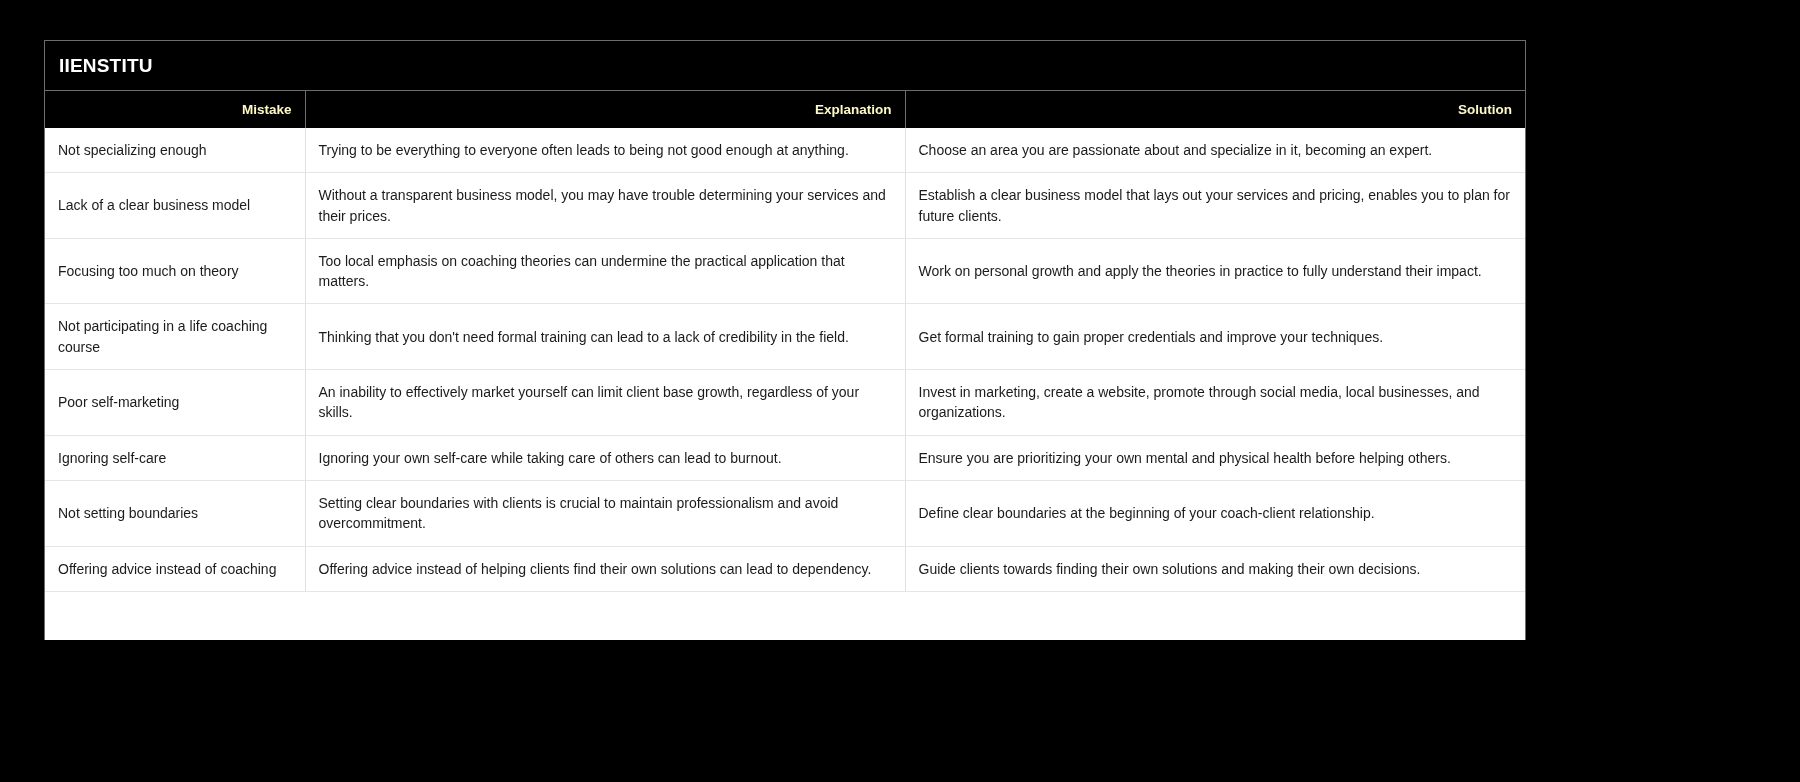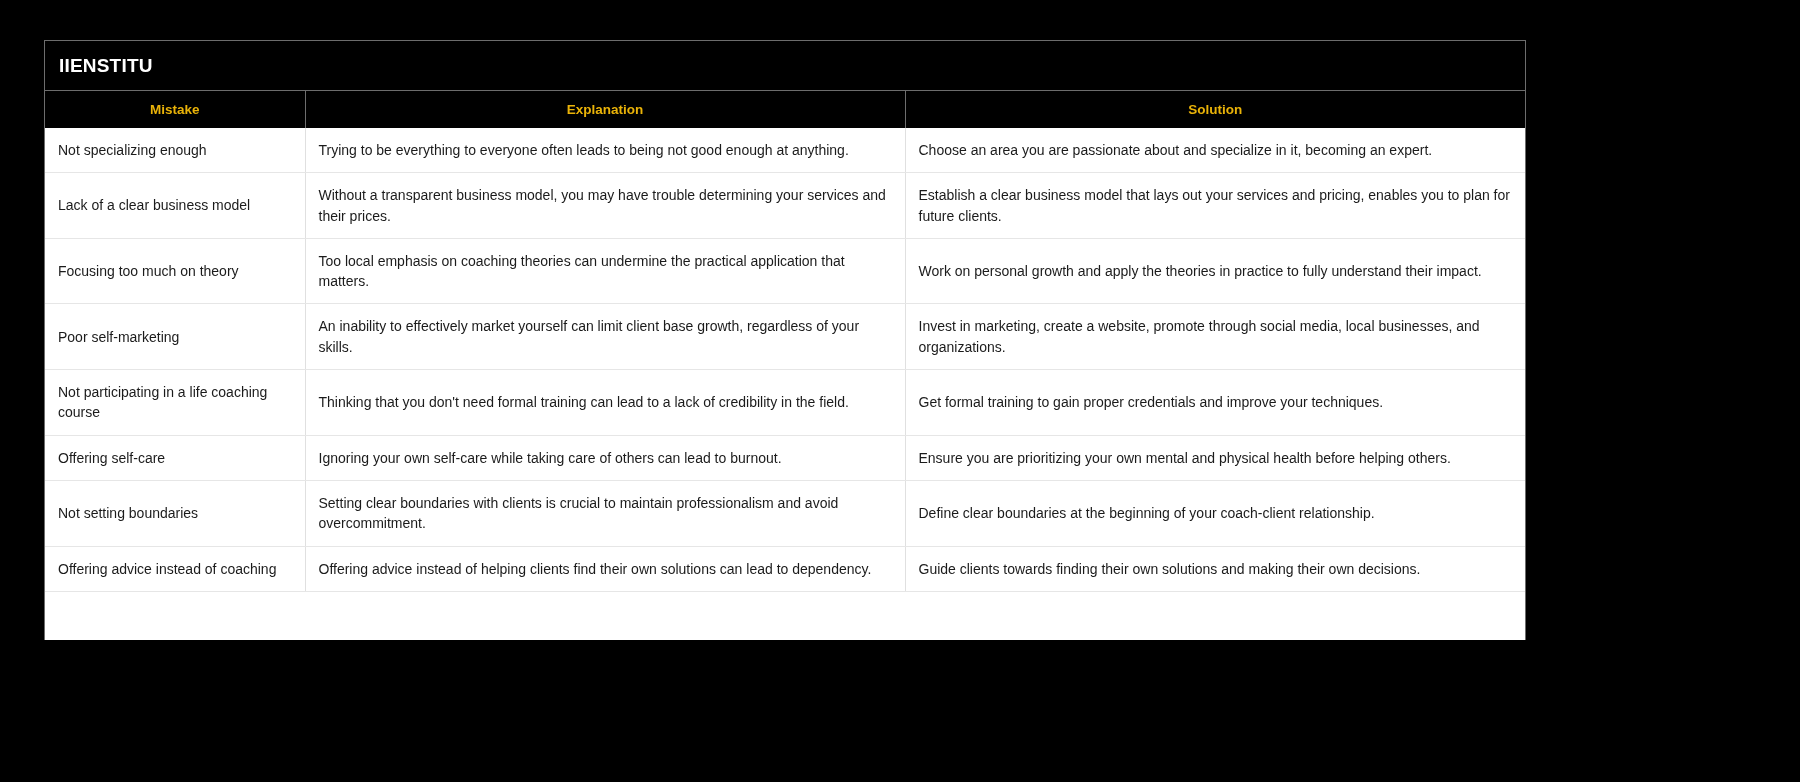--- a/index.html
+++ b/index.html
@@ -49,24 +49,24 @@
 
   
   table.data-table {
     width: 100%;
     border-collapse: collapse;
     table-layout: fixed;
   }
 
   table.data-table thead th {
     background: #000000;
-    color: #eab308;
+    color: #fef9c3;
     font-size: 13.5px;
     font-weight: bold;
-    text-align: center;
+    text-align: right;
     padding: 11px 13px;
     border-right: 1px solid #6d6d6d;
     vertical-align: middle;
   }
   table.data-table thead th:last-child { border-right: none; }
 
   table.data-table tbody td {
     background: #ffffff;
     color: #1b1b1b;
     font-size: 14px;
@@ -120,31 +120,31 @@
             <td class="cell-mistake">Lack of a clear business model</td>
             <td class="cell-explanation">Without a transparent business model, you may have trouble determining your services and their prices.</td>
             <td class="cell-solution">Establish a clear business model that lays out your services and pricing, enables you to plan for future clients.</td>
           </tr>
           <tr>
             <td class="cell-mistake">Focusing too much on theory</td>
             <td class="cell-explanation">Too local emphasis on coaching theories can undermine the practical application that matters.</td>
             <td class="cell-solution">Work on personal growth and apply the theories in practice to fully understand their impact.</td>
           </tr>
           <tr>
+            <td class="cell-mistake">Not participating in a life coaching course</td>
+            <td class="cell-explanation">Thinking that you don't need formal training can lead to a lack of credibility in the field.</td>
+            <td class="cell-solution">Get formal training to gain proper credentials and improve your techniques.</td>
+          </tr>
+          <tr>
             <td class="cell-mistake">Poor self-marketing</td>
             <td class="cell-explanation">An inability to effectively market yourself can limit client base growth, regardless of your skills.</td>
             <td class="cell-solution">Invest in marketing, create a website, promote through social media, local businesses, and organizations.</td>
           </tr>
           <tr>
-            <td class="cell-mistake">Not participating in a life coaching course</td>
-            <td class="cell-explanation">Thinking that you don't need formal training can lead to a lack of credibility in the field.</td>
-            <td class="cell-solution">Get formal training to gain proper credentials and improve your techniques.</td>
-          </tr>
-          <tr>
-            <td class="cell-mistake">Offering self-care</td>
+            <td class="cell-mistake">Ignoring self-care</td>
             <td class="cell-explanation">Ignoring your own self-care while taking care of others can lead to burnout.</td>
             <td class="cell-solution">Ensure you are prioritizing your own mental and physical health before helping others.</td>
           </tr>
           <tr>
             <td class="cell-mistake">Not setting boundaries</td>
             <td class="cell-explanation">Setting clear boundaries with clients is crucial to maintain professionalism and avoid overcommitment.</td>
             <td class="cell-solution">Define clear boundaries at the beginning of your coach-client relationship.</td>
           </tr>
           <tr>
             <td class="cell-mistake">Offering advice instead of coaching</td>

